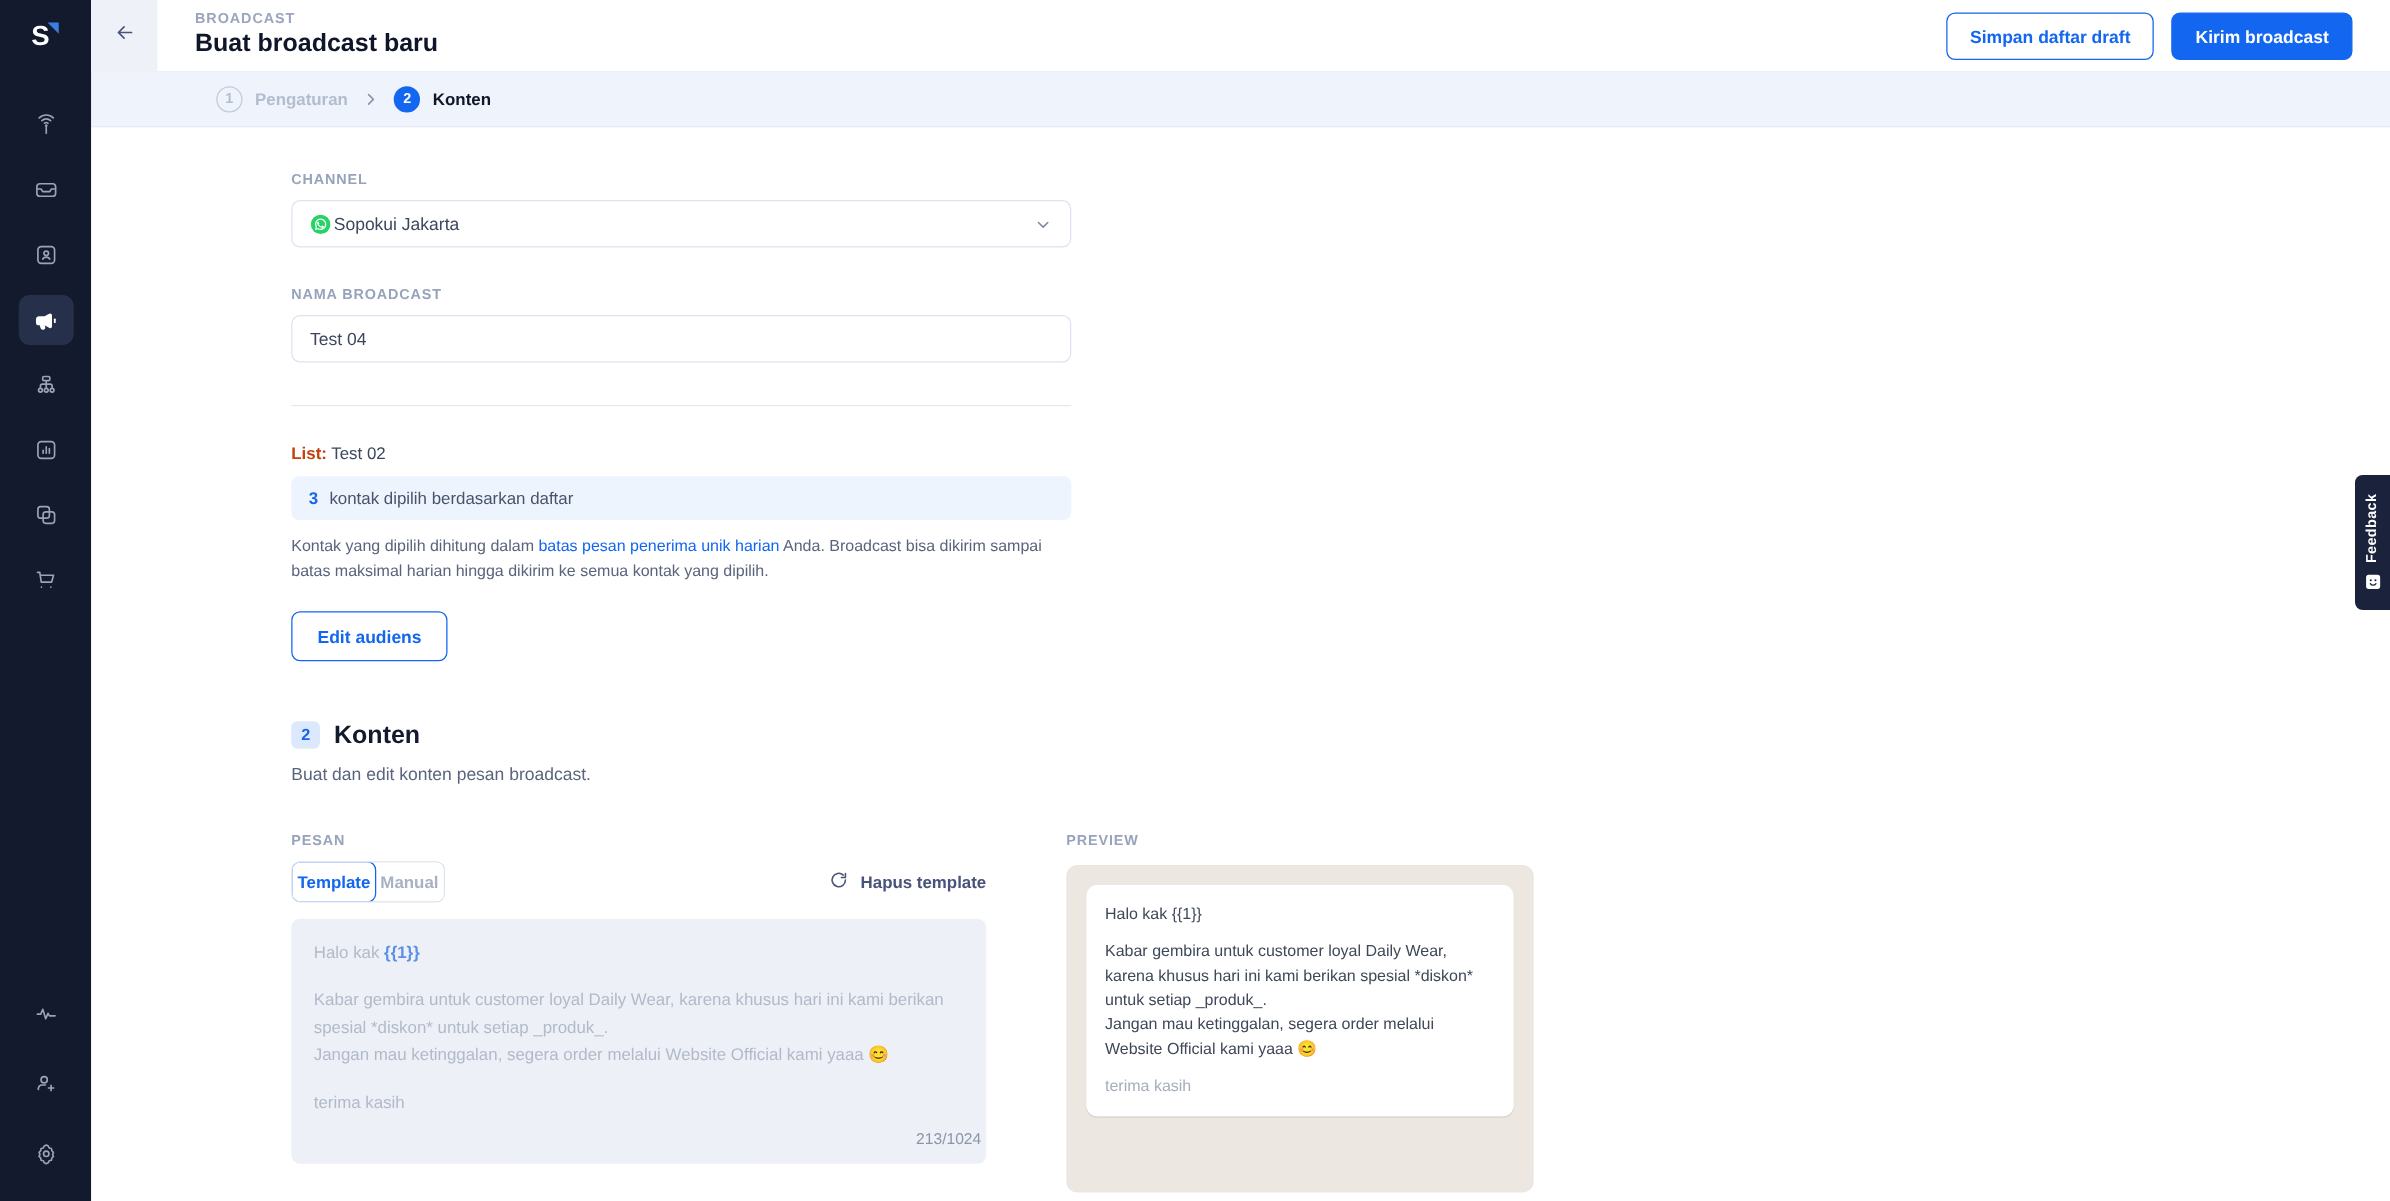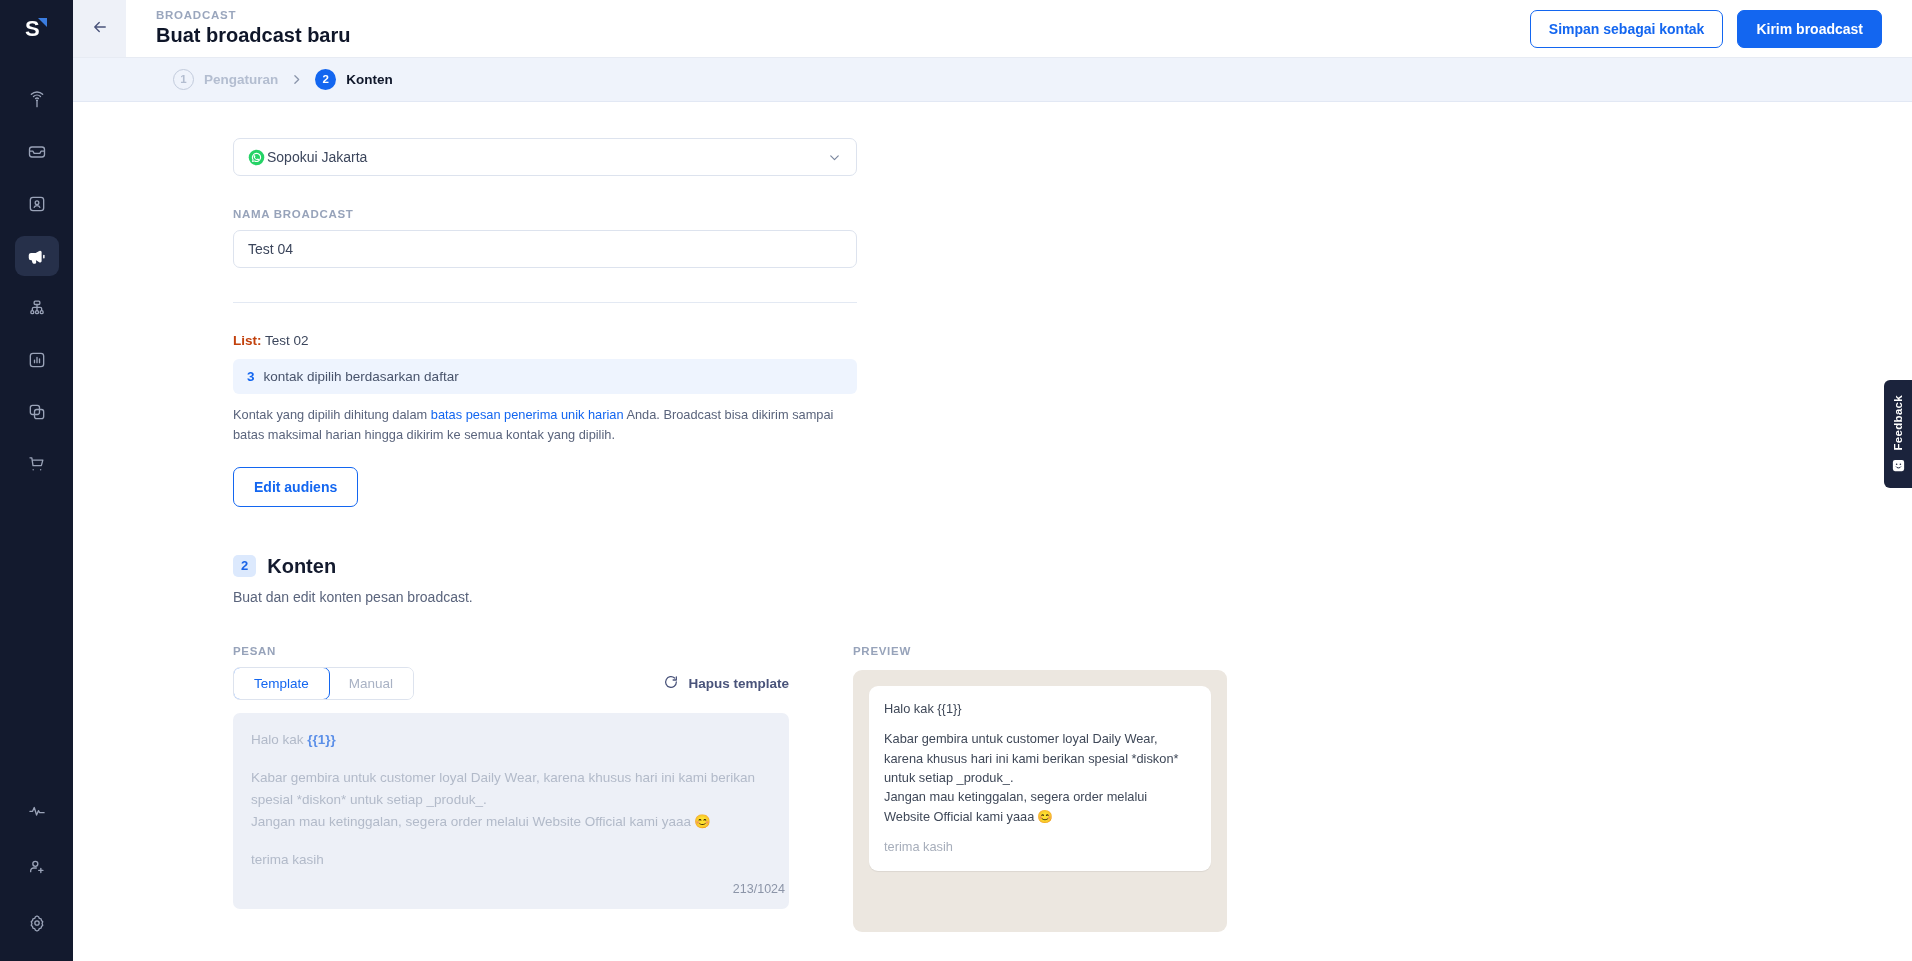--- a/index.html
+++ b/index.html
@@ -160,21 +160,21 @@
 
   
   .editor-row { display: flex; gap: 64px; margin-top: 40px; }
   .editor-col { width: 556px; }
   .tabs-row { display: flex; align-items: center; justify-content: space-between; width: 556px; }
   .tabs {
     display: inline-flex; border: 1px solid #dde3ee; border-radius: 7px;
     overflow: hidden; background: #fff;
   }
   .tab {
-    padding: 9px 20px; font-size: 13.5px; font-weight: 400; cursor: pointer;
+    padding: 9px 4px; font-size: 13.5px; font-weight: 700; cursor: pointer;
     background: #fff; color: #a9b2c4; line-height: 1;
   }
   .tab.active {
     color: #1366f0; border: 1.5px solid #1366f0; border-radius: 7px;
     margin: -1px; position: relative; z-index: 2; background: #fff;
   }
   .clear-tpl {
     display: flex; align-items: center; gap: 9px; cursor: pointer;
     font-size: 13.5px; font-weight: 700; color: #49537a;
   }
@@ -346,21 +346,21 @@
           <svg width="18" height="18" viewBox="0 0 24 24" fill="none" stroke="#49537a" stroke-width="1.8" stroke-linecap="round" stroke-linejoin="round">
             <path d="M19 12H5M11 6l-6 6 6 6"></path>
           </svg>
         </span>
       </div>
       <div class="header-titles">
         <div class="eyebrow">BROADCAST</div>
         <h1 class="page-title">Buat broadcast baru</h1>
       </div>
       <div class="header-actions">
-        <button class="btn btn-outline">Simpan sebagai kontak</button>
+        <button class="btn btn-outline">Simpan daftar draft</button>
         <button class="btn btn-primary">Kirim broadcast</button>
       </div>
     </header>
 
     <div class="steps">
       <div class="step">
         <span class="step-num inactive">1</span>
         <span class="step-label inactive">Pengaturan</span>
       </div>
       <span class="step-sep">
@@ -371,20 +371,21 @@
       <div class="step">
         <span class="step-num active">2</span>
         <span class="step-label active">Konten</span>
       </div>
     </div>
 
     <div class="content">
       <div class="form-col">
 
         
+        <div class="field-label">CHANNEL</div>
         <div class="select-box">
           <span class="select-left">
             <span>
               <svg class="wa-icon" viewBox="0 0 24 24">
                 <circle cx="12" cy="12" r="11" fill="#25D366"></circle>
                 <path d="M12 5.4a6.5 6.5 0 0 0-5.6 9.8l-.9 3.3 3.4-.9A6.5 6.5 0 1 0 12 5.4z" fill="#fff"></path>
                 <path d="M12 6.9a5 5 0 0 0-4.3 7.6l.2.3-.5 1.8 1.9-.5.3.2A5 5 0 1 0 12 6.9z" fill="#25D366"></path>
                 <path d="M10.2 9.3c-.2-.4-.3-.4-.5-.4h-.4c-.2 0-.5.1-.7.3-.2.3-.6.7-.6 1.6s.7 1.8.8 2c.1.1 1.3 2.1 3.2 2.8 1.6.6 1.9.5 2.3.5.3 0 1.1-.4 1.2-.9.2-.5.2-.9.1-1-.1-.1-.2-.1-.4-.2-.2-.1-1.1-.6-1.3-.6-.2-.1-.3-.1-.4.1-.1.2-.5.6-.6.8-.1.1-.2.1-.4 0-.2-.1-.9-.3-1.6-1-.6-.5-1-1.2-1.1-1.4-.1-.2 0-.3.1-.4l.3-.3c.1-.1.1-.2.2-.3 0-.1 0-.2 0-.3 0-.1-.4-1-.5-1.3z" fill="#fff"></path>
               </svg>
             </span>

